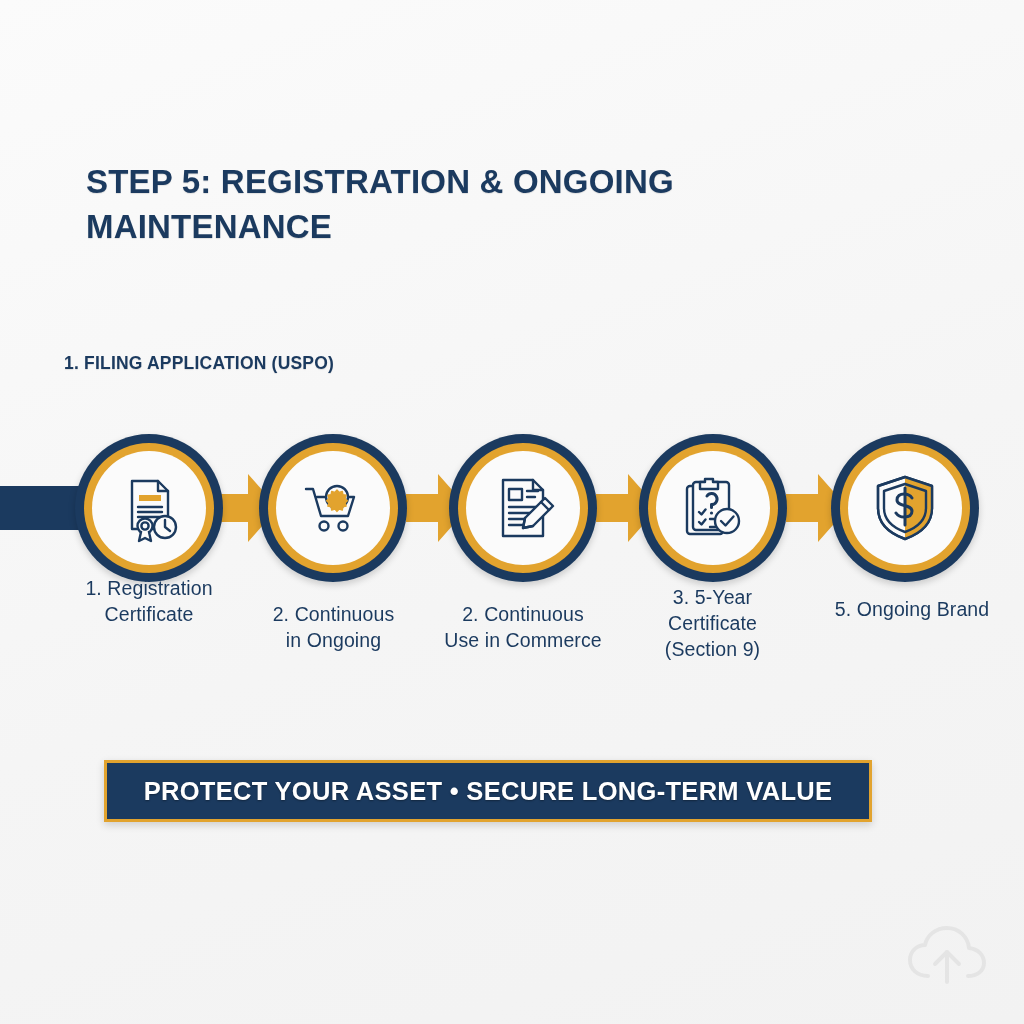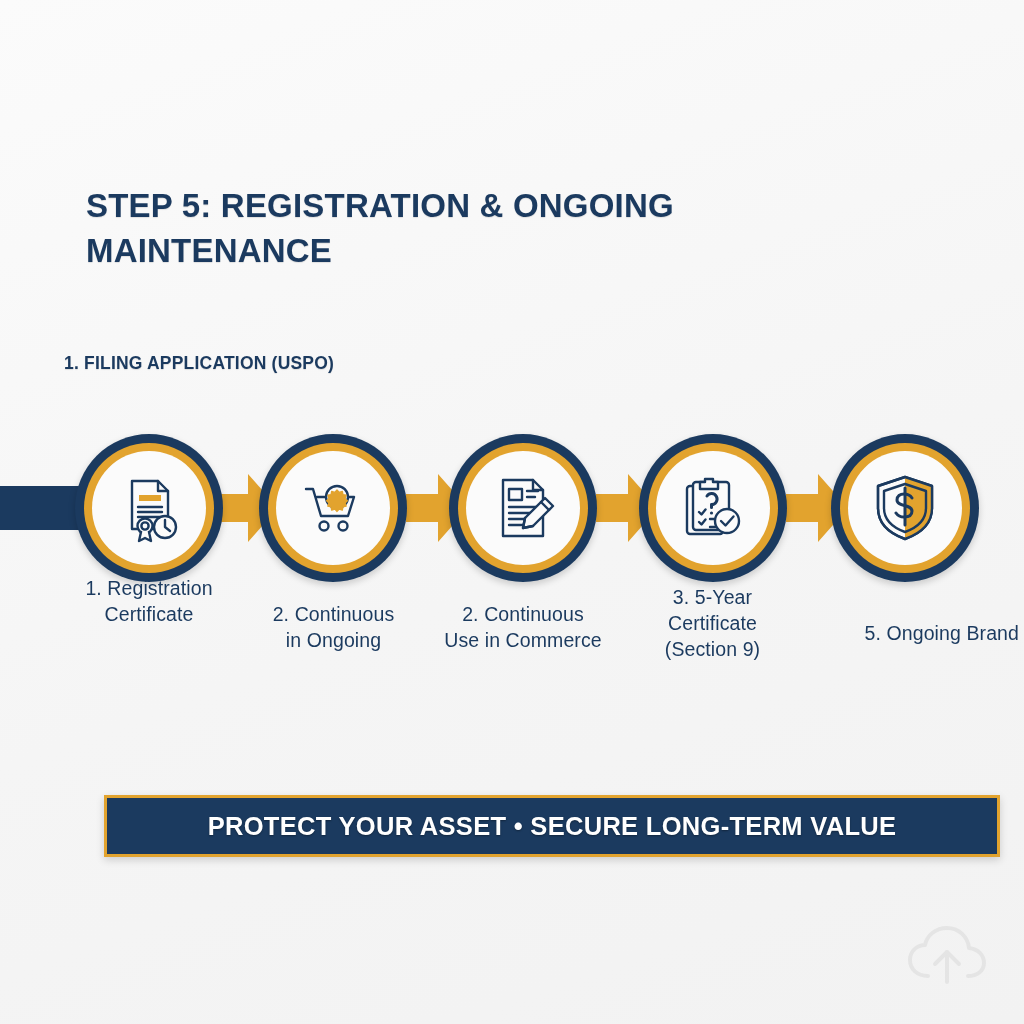--- a/index.html
+++ b/index.html
@@ -17,21 +17,21 @@
   .canvas {
     position: absolute;
     inset: 0;
     background: linear-gradient(160deg, #fbfbfb 0%, #f5f5f5 55%, #f2f2f2 100%);
   }
 
   
   .page-title {
     position: absolute;
     left: 86px;
-    top: 183px;
+    top: 159px;
     width: 680px;
     font-size: 33px;
     line-height: 45px;
     font-weight: bold;
     letter-spacing: 0.2px;
     color: #1b3a5f;
     text-transform: uppercase;
     text-shadow: 0 1px 1px rgba(0,0,0,0.10);
   }
 
@@ -105,30 +105,29 @@
     color: #1b3a5f;
     font-weight: normal;
     letter-spacing: 0.1px;
   }
 
   
   .banner {
     position: absolute;
     left: 104px;
     top: 760px;
-    width: 896px;
+    width: 768px;
     height: 62px;
     background: #1b3a5f;
     border: 3px solid #e2a32e;
     box-sizing: border-box;
     display: flex;
     align-items: center;
     justify-content: center;
     box-shadow: 0 3px 8px rgba(0,0,0,0.16);
-    margin-top: 35px;
   }
   .banner-text {
     color: #ffffff;
     font-size: 25.5px;
     font-weight: bold;
     letter-spacing: 0.3px;
     text-transform: uppercase;
     text-shadow: 0 1px 2px rgba(0,0,0,0.35);
   }
 
@@ -288,21 +287,21 @@
     <div>2. Continuous</div>
     <div>Use in Commerce</div>
   </div>
 
   <div class="caption" style="left:621px; top:584px; width:183px;">
     <div>3. 5-Year</div>
     <div>Certificate</div>
     <div>(Section 9)</div>
   </div>
 
-  <div class="caption" style="left:805px; top:620px; width:214px;text-align:right;">
+  <div class="caption" style="left:805px; top:596px; width:214px;">
     <div>5. Ongoing Brand</div>
   </div>
 
   <div class="banner">
     <span class="banner-text">PROTECT YOUR ASSET • SECURE LONG-TERM VALUE</span>
   </div>
 
   <div class="watermark">
     <svg viewBox="0 0 82 66" fill="none" stroke="#d8d8d8" stroke-width="4" stroke-linecap="round" stroke-linejoin="round">
       <path d="M22 52 C11 52 4 45 4 36 C4 27 11 21 19 21 C21 11 30 4 41 4 C53 4 62 13 63 24 C72 25 78 31 78 39 C78 47 71 52 62 52"></path>

